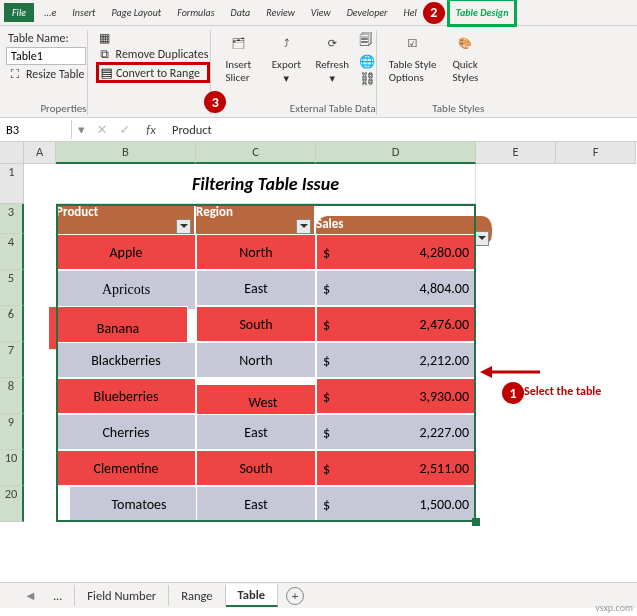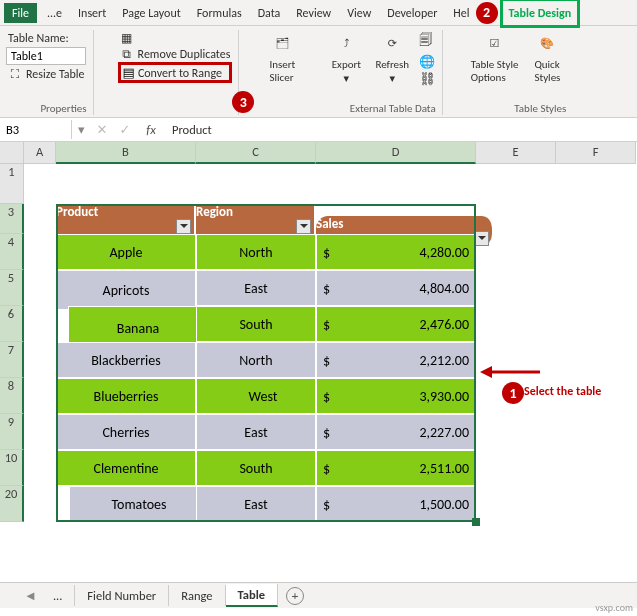--- a/index.html
+++ b/index.html
@@ -1,25 +1,25 @@
 <!DOCTYPE html>
 <html><head>
   <meta charset="utf-8">
   <style>
     * { box-sizing: border-box; margin: 0; padding: 0; font-family: "Segoe UI", Calibri, sans-serif; }
     body { background: #fff; width: 637px; height: 616px; overflow: hidden; position: relative; font-size: 13px; }
 
     .ribbon-tabs { display: flex; align-items: center; background: #f3f2f1; border-bottom: 1px solid #d0d0d0; height: 26px; padding-left: 4px; position: relative; }
-    .tab { padding: 3px 8px; font-size: 12px; color: #323130; cursor: pointer; white-space: nowrap; }
+    .tab { padding: 3px 8px; font-size: 10px; color: #323130; cursor: pointer; white-space: nowrap; font-style: italic; }
     .tab.file { background: #217346; color: #fff; margin-right: 2px; }
     .tab.context { border: 3px solid #06aa4f; color: #06aa4f; font-weight: 600; padding: 5px 6px; margin-left: 2px; }
     .badge-step { width: 22px; height: 22px; border-radius: 50%; background: #c00000; color: #fff; display: inline-flex; align-items: center; justify-content: center; font-weight: bold; font-size: 14px; }
 
     .ribbon { display: flex; background: #f3f2f1; border-bottom: 1px solid #d0d0d0; padding: 4px 6px 2px; height: 92px; gap: 4px; }
-    .group { display: flex; flex-direction: column; border-right: 1px solid #d0d0d0; padding: 0 6px 0 0; margin-right: 20px; }
+    .group { display: flex; flex-direction: column; border-right: 1px solid #d0d0d0; padding: 0 0 0 0; margin-right: 4px; }
     .group:last-child { border-right: none; }
     .group-label { font-size: 11px; color: #606060; text-align: right; margin-top: auto; padding-top: 2px; }
     .small-cmd { display: flex; align-items: center; gap: 4px; font-size: 12px; padding: 1px 2px; color: #323130; cursor: pointer; white-space: nowrap; }
     .small-cmd .icn { width: 14px; height: 14px; display: inline-flex; align-items: center; justify-content: center; }
     .table-name-input { width: 80px; border: 1px solid #bbb; font-size: 12px; padding: 1px 4px; margin: 1px 0; }
     .convert-box { border: 3px solid #c00000; padding: 0 2px; display: flex; align-items: center; gap: 3px; position: relative; }
     .big-btn { display: flex; flex-direction: column; align-items: center; font-size: 11px; color: #323130; gap: 1px; cursor: pointer; padding: 0 4px; line-height: 1.15; }
     .big-btn .icn { width: 30px; height: 28px; display: flex; align-items: center; justify-content: center; }
 
     .namebox-row { display: flex; align-items: center; height: 24px; border-bottom: 1px solid #d0d0d0; background: #fff; }
@@ -35,21 +35,21 @@
     .row-h { width: 24px; background: #e6e6e6; border-right: 1px solid #ccc; border-bottom: 1px solid #ccc; text-align: center; font-size: 12.5px; color: #444; }
     .row-h.sel { background: #cddec9; border-right: 2px solid #217346; }
 
     .grid { position: relative; flex: 1; background: #fff; }
     .cell { position: absolute; border-right: 1px solid #e0e0e0; border-bottom: 1px solid #e0e0e0; display: flex; align-items: center; justify-content: flex-start; padding: 0 6px; font-size: 14px; }
 
     .title-cell { font-style: italic; font-weight: 600; font-size: 18px; justify-content: center; background: #fff; }
     .thdr { background: #b8683e; color: #fff; font-weight: 600; justify-content: center; border-right: 2px solid #fff; position: absolute; }
     .filter-btn { position: absolute; right: 3px; width: 15px; height: 15px; background: #e8e8e8; border: 1px solid #888; display: flex; align-items: center; justify-content: center; }
     .filter-btn::after { content: ""; border: 4px solid transparent; border-top-color: #333; margin-top: 3px; }
-    .trow { background: #84cc16; border: 1px solid #fff; justify-content: center; color: #000; }
+    .trow { background: #ef4444; border: 1px solid #fff; justify-content: center; color: #000; }
     .trow.alt { background: #c6c8d8; }
     .sales-cell { justify-content: flex-end; }
     .currency { position: absolute; left: 6px; }
 
     .selection-border { position: absolute; border: 2px solid #217346; pointer-events: none; }
     .selection-handle { position: absolute; width: 8px; height: 8px; background: #217346; }
 
     .arrow-label { position: absolute; color: #c00000; font-weight: bold; font-size: 12px; }
     .arrow-svg { position: absolute; }
 
@@ -177,20 +177,21 @@
     <div class="row-h sel" style="height:36px;">5</div>
     <div class="row-h sel" style="height:36px;">6</div>
     <div class="row-h sel" style="height:36px;">7</div>
     <div class="row-h sel" style="height:36px;">8</div>
     <div class="row-h sel" style="height:36px;">9</div>
     <div class="row-h sel" style="height:36px;">10</div>
     <div class="row-h sel" style="height:36px;">20</div>
   </div>
 
   <div class="grid">
+    <div class="cell title-cell" style="left:32px; top:0; width:420px; height:40px;">Filtering Table Issue</div>
 
     <div class="thdr" style="left:32px; top:40px; width:140px; height:30px;">
       <span>Product</span>
       <span class="filter-btn"></span>
     </div>
     <div class="thdr" style="left:172px; top:40px; width:120px; height:30px;">
       <span>Region</span>
       <span class="filter-btn"></span>
     </div>
     <div class="thdr" style="left:292px; top:52px; width:178px; height:30px;border-radius:12px;">
@@ -198,40 +199,40 @@
       <span class="filter-btn"></span>
     </div>
 
     <div id="table-rows">
         <div class="cell trow" style="left: 32px; top: 70px; width: 140px; height: 36px;">Apple</div>
         <div class="cell trow" style="left: 172px; top: 70px; width: 120px; height: 36px;">North</div>
         <div class="cell trow sales-cell" style="left: 292px; top: 70px; width: 160px; height: 36px;">
           <span class="currency">$</span>
           <span>4,280.00</span>
         </div>
-        <div class="cell trow alt" style="left: 32px; top: 106px; width: 140px; height: 40px;">Apricots</div>
+        <div class="cell trow alt" style="left: 32px; top: 106px; width: 140px; height: 40px; font-family: Liberation Serif, serif;">Apricots</div>
         <div class="cell trow alt" style="left: 172px; top: 106px; width: 120px; height: 36px;">East</div>
         <div class="cell trow sales-cell alt" style="left: 292px; top: 106px; width: 160px; height: 36px;">
           <span class="currency">$</span>
           <span>4,804.00</span>
         </div>
-        <div class="cell trow" style="left: 44px; top: 142px; width: 140px; height: 44px;">Banana</div>
+        <div class="cell trow" style="left: 24px; top: 142px; width: 140px; height: 44px;">Banana</div>
         <div class="cell trow" style="left: 172px; top: 142px; width: 120px; height: 36px;">South</div>
         <div class="cell trow sales-cell" style="left: 292px; top: 142px; width: 160px; height: 36px;">
           <span class="currency">$</span>
           <span>2,476.00</span>
         </div>
         <div class="cell trow alt" style="left: 32px; top: 178px; width: 140px; height: 36px;">Blackberries</div>
         <div class="cell trow alt" style="left: 172px; top: 178px; width: 120px; height: 36px;">North</div>
         <div class="cell trow sales-cell alt" style="left: 292px; top: 178px; width: 160px; height: 36px;">
           <span class="currency">$</span>
           <span>2,212.00</span>
         </div>
         <div class="cell trow" style="left: 32px; top: 214px; width: 140px; height: 36px;">Blueberries</div>
-        <div class="cell trow" style="left: 172px; top: 214px; width: 120px; height: 36px; padding-left: 20px;">West</div>
+        <div class="cell trow" style="left: 172px; top: 220px; width: 120px; height: 36px; padding-left: 20px;">West</div>
         <div class="cell trow sales-cell" style="left: 292px; top: 214px; width: 160px; height: 36px;">
           <span class="currency">$</span>
           <span>3,930.00</span>
         </div>
         <div class="cell trow alt" style="left: 32px; top: 250px; width: 140px; height: 36px;">Cherries</div>
         <div class="cell trow alt" style="left: 172px; top: 250px; width: 120px; height: 36px;">East</div>
         <div class="cell trow sales-cell alt" style="left: 292px; top: 250px; width: 160px; height: 36px;">
           <span class="currency">$</span>
           <span>2,227.00</span>
         </div>

